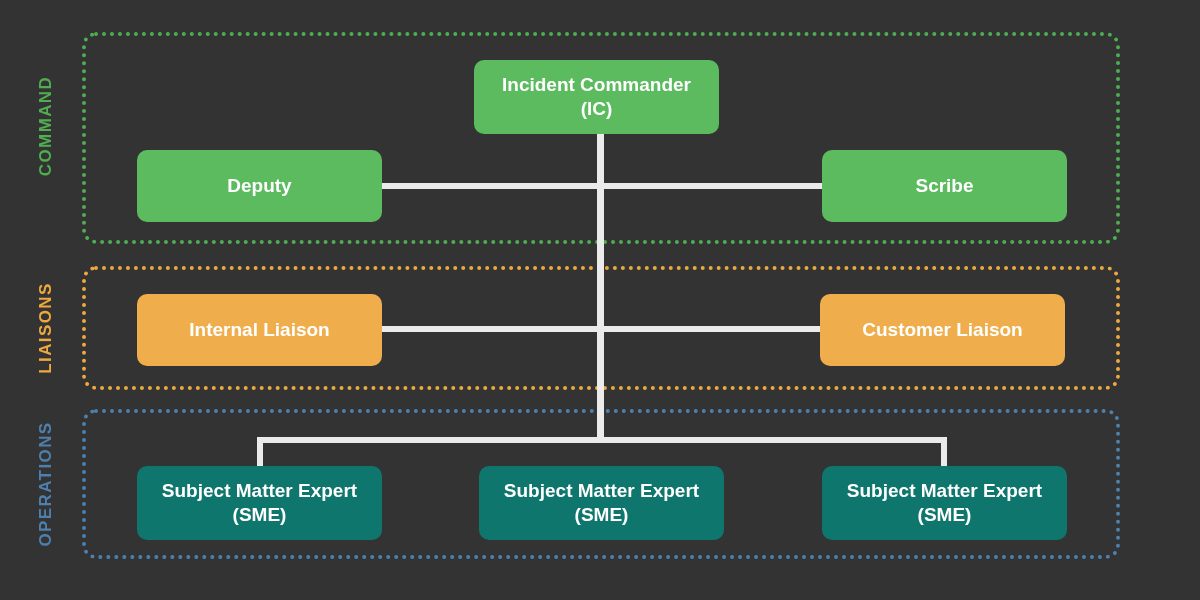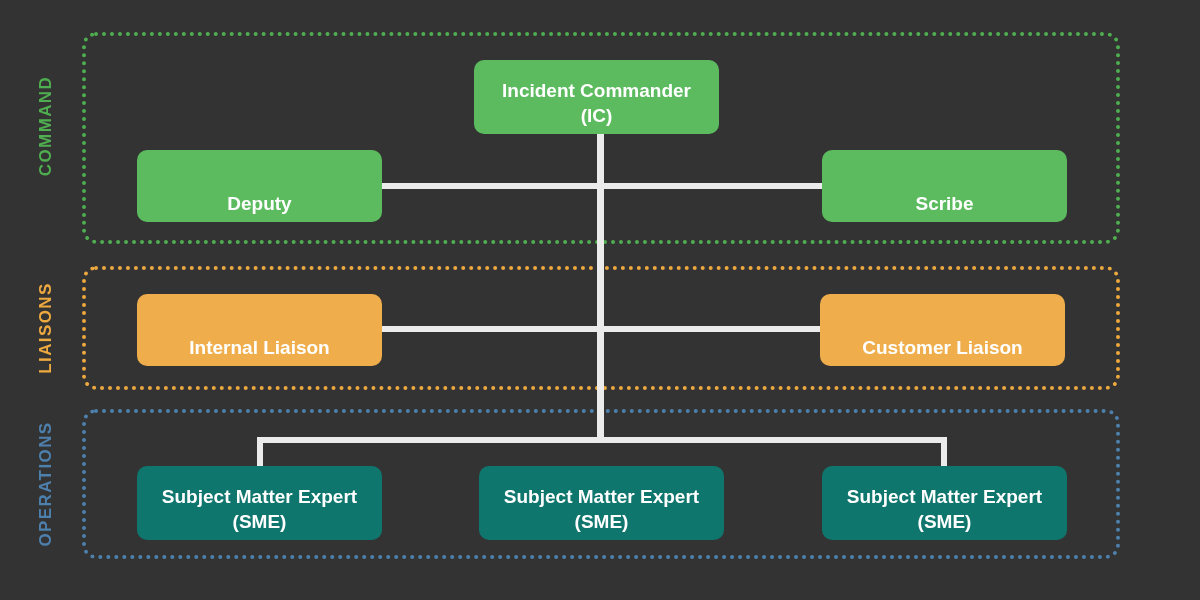--- a/index.html
+++ b/index.html
@@ -65,21 +65,21 @@
   .rail-liai  { left: 380px; top: 326px;  width: 444px; height: 6px;  }
   .rail-ops   { left: 257px; top: 437px;  width: 690px; height: 6px;  }
   .drop-left  { left: 257px; top: 437px;  width: 6px;   height: 32px; }
   .drop-right { left: 941px; top: 437px;  width: 6px;   height: 32px; }
 
   
   .node {
     position: absolute;
     border-radius: 10px;
     display: flex;
-    align-items: flex-end;
+    align-items: center;
     justify-content: center;
     text-align: center;
     color: #ffffff;
     font-weight: bold;
     font-size: 19px;
     line-height: 1.28;
     padding: 6px 10px;
     z-index: 3;
   }
   .node .node-text { white-space: pre-line; }

